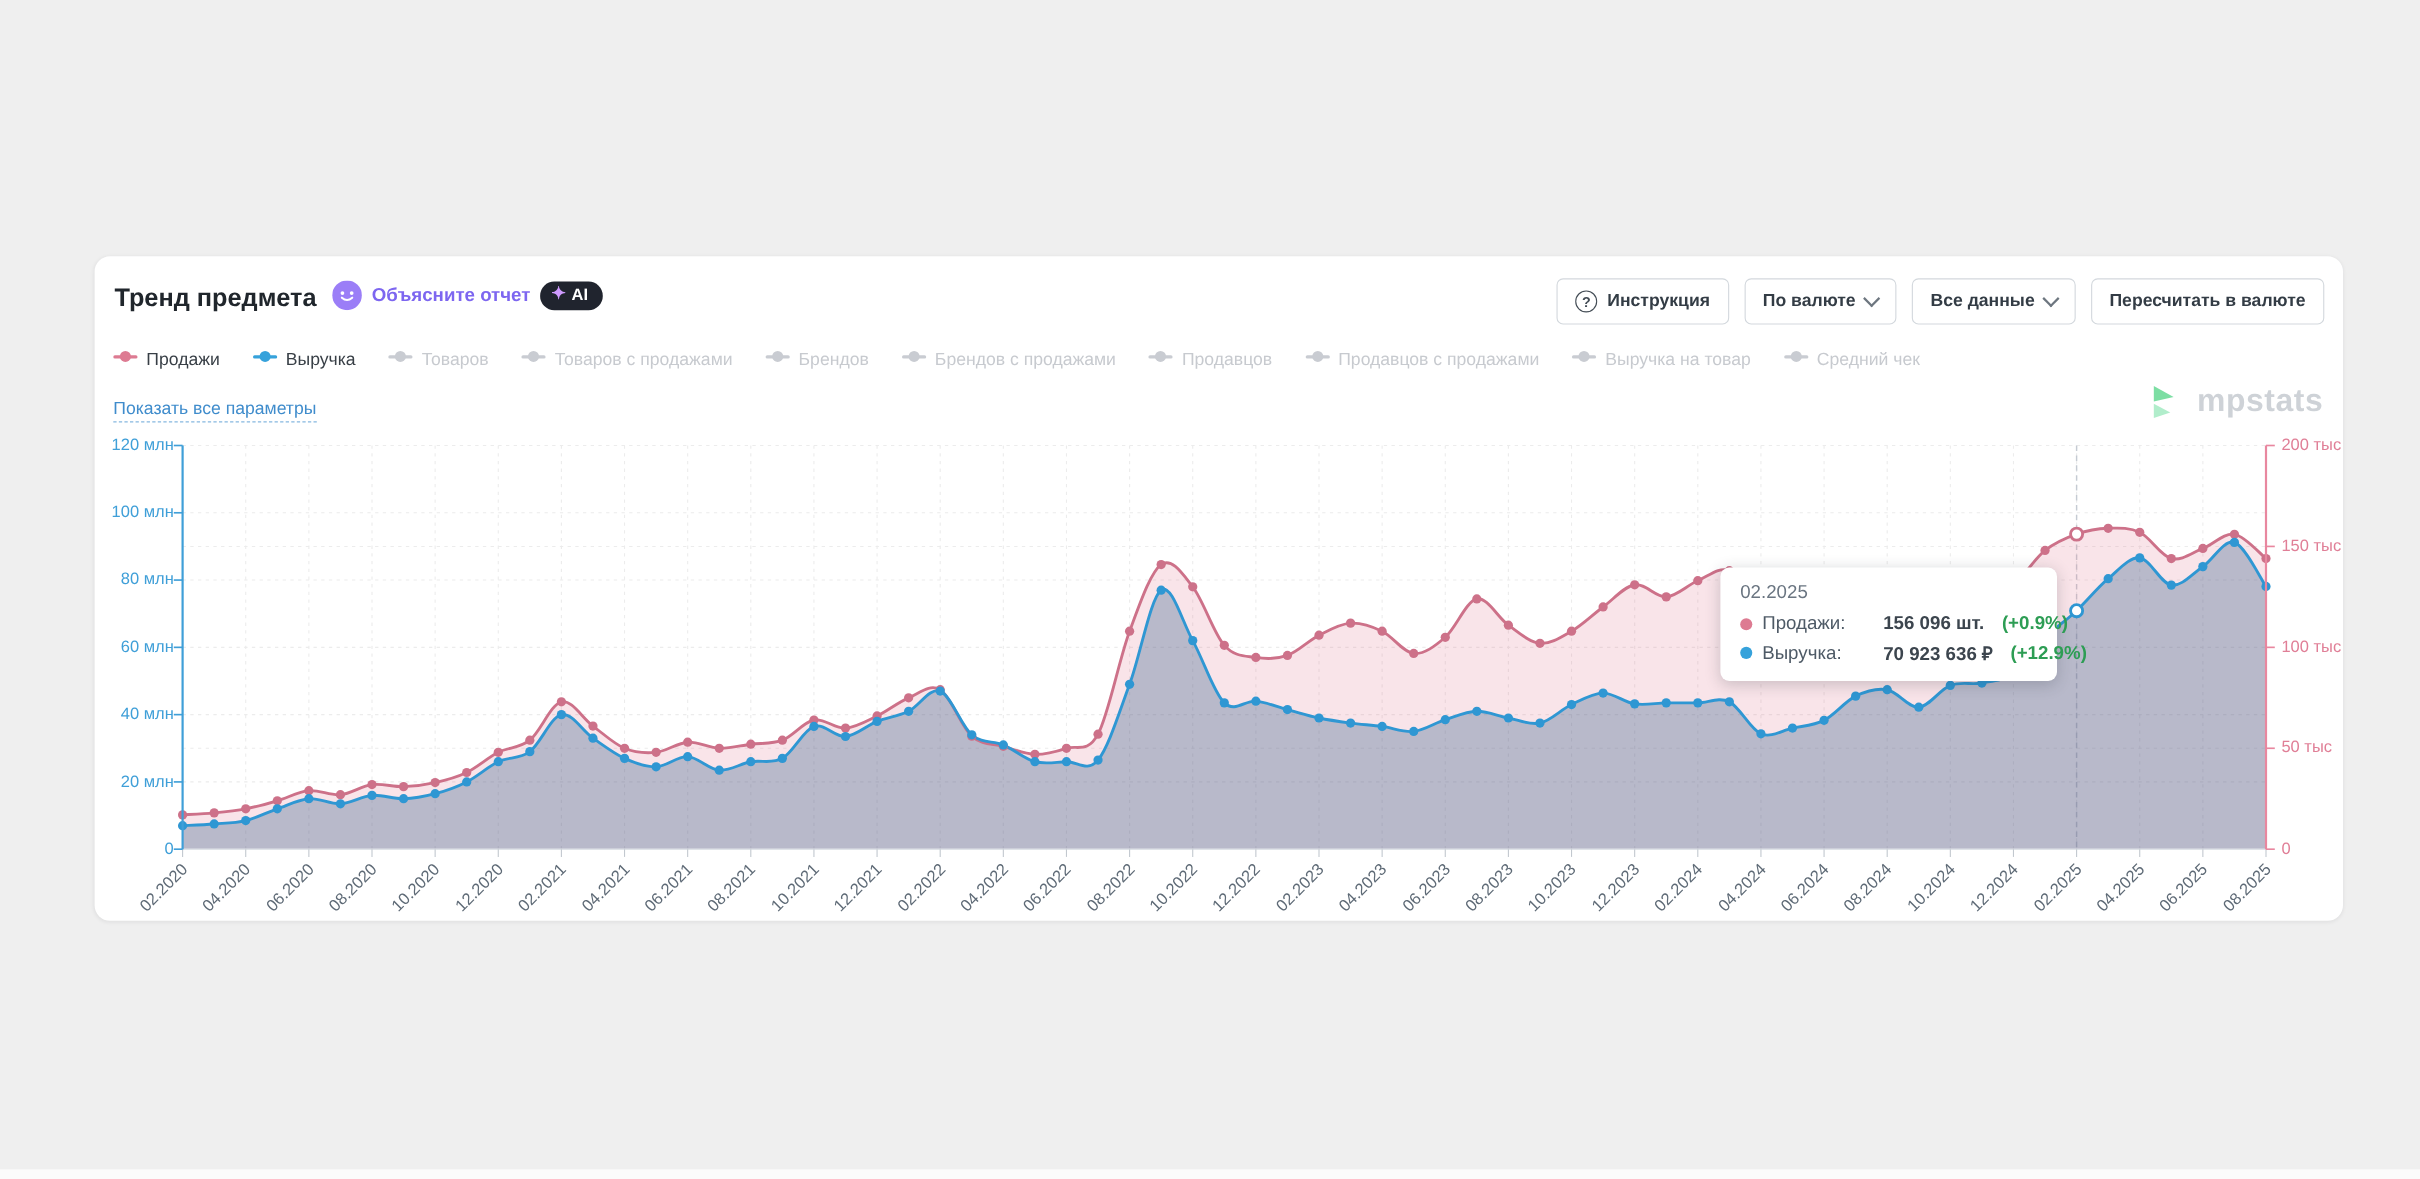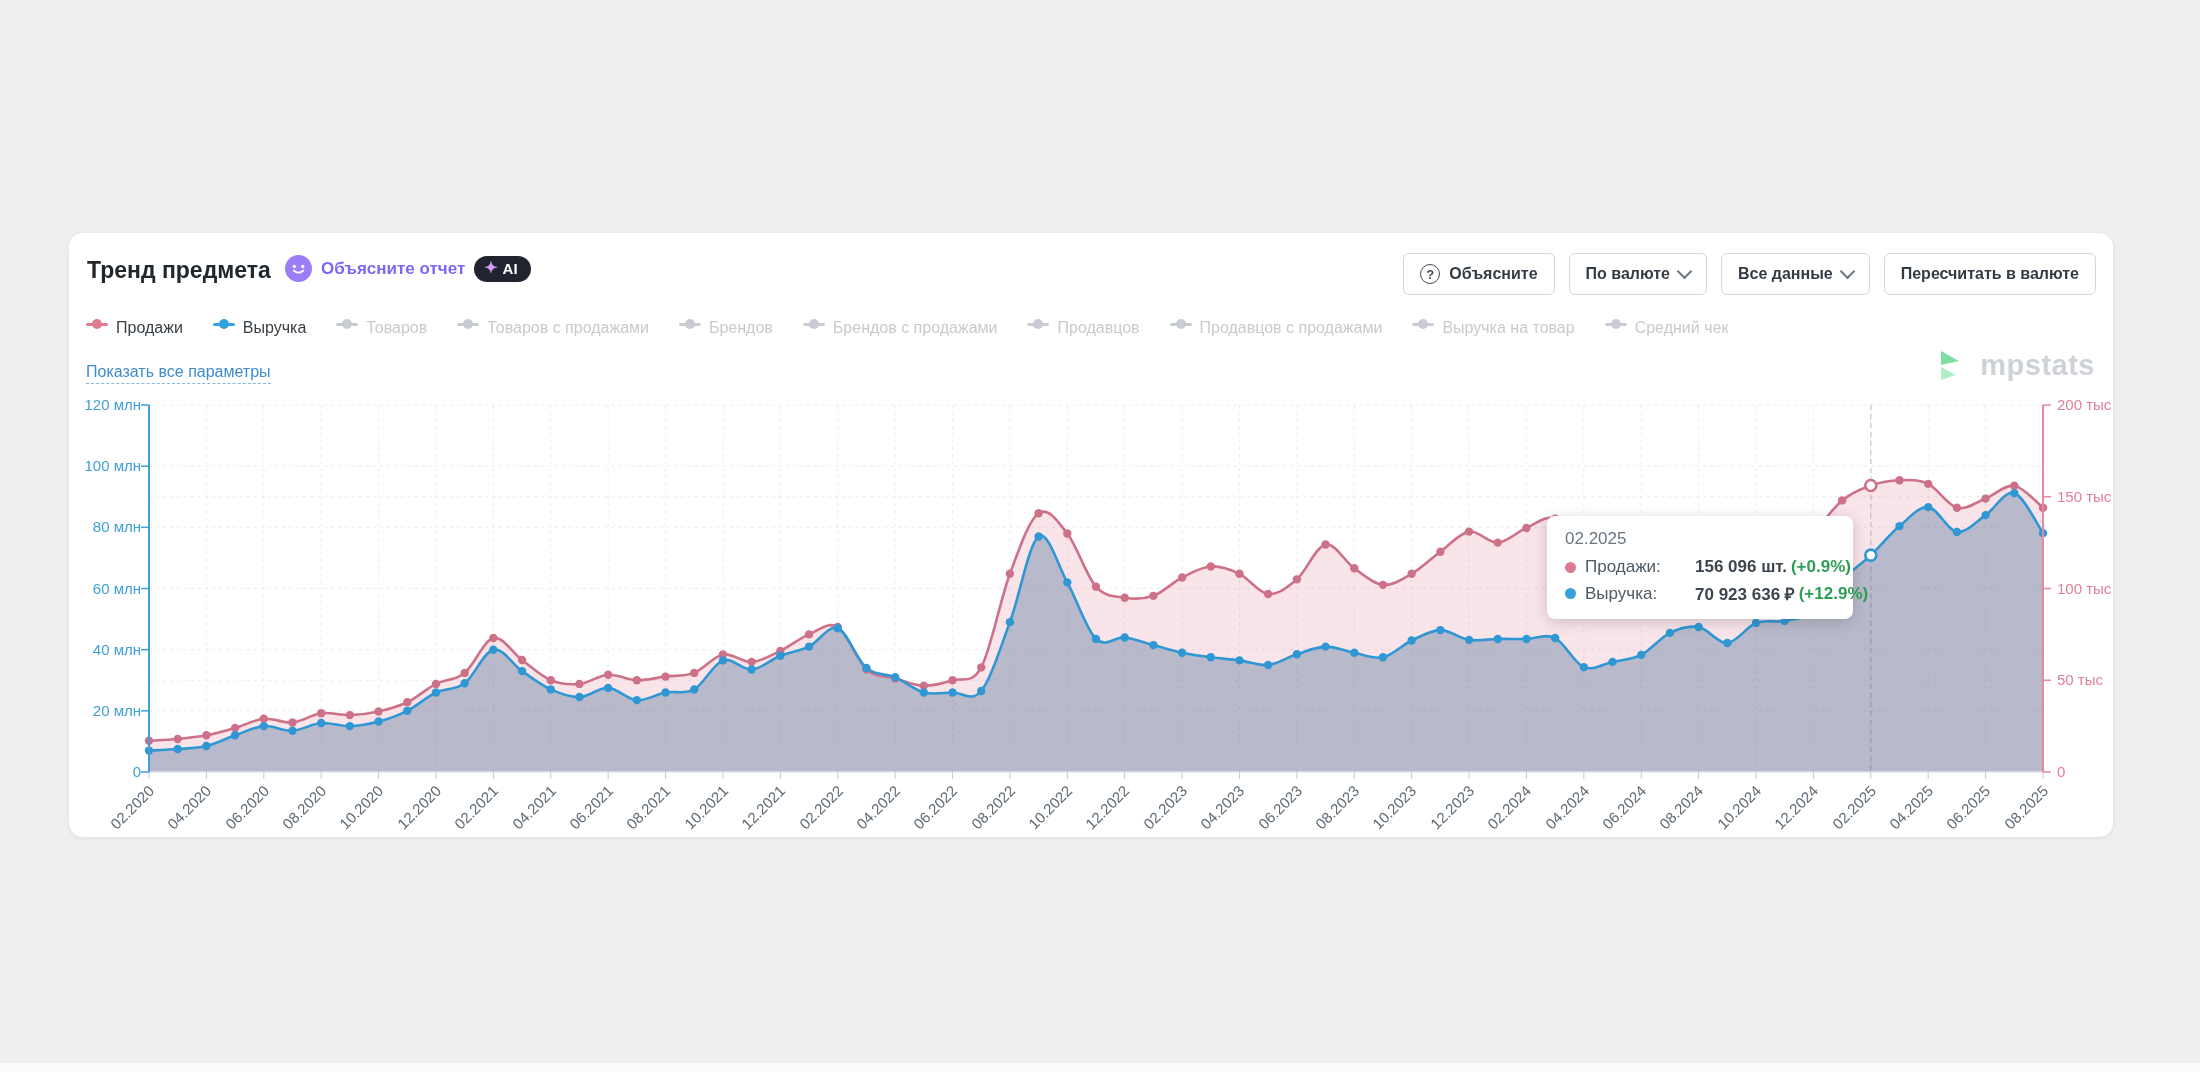--- a/index.html
+++ b/index.html
@@ -2,21 +2,21 @@
 <html><head>
 <meta charset="utf-8">
 <style>
   html,body{margin:0;padding:0;}
   body{
     width:2200px;height:1072px;background:#efefef;position:relative;overflow:hidden;
     font-family:"Liberation Sans",sans-serif;-webkit-font-smoothing:antialiased;
   }
   .bottom-strip{position:absolute;left:0;bottom:0;width:100%;height:9px;background:#fbfbfb;}
   .card{
-    position:absolute;left:69px;top:233px;width:2044px;height:604px;background:#ffffff;
+    position:absolute;left:86px;top:233px;width:2044px;height:604px;background:#ffffff;
     border-radius:14px;box-shadow:0 1px 4px rgba(27,31,35,.08);
   }
   
   .title{position:absolute;left:18px;top:24px;font-size:23px;font-weight:bold;color:#20262c;}
   .explain{position:absolute;left:216px;top:22px;display:flex;align-items:center;gap:9px;cursor:pointer;}
   .explain-label{font-size:17px;font-weight:bold;color:#7d66f0;}
   .ai-pill{display:flex;align-items:center;gap:5px;background:#20242e;border-radius:999px;
     padding:4px 13px 5px 10px;color:#ffffff;font-size:15px;font-weight:bold;}
   .ai-spark{color:#cf9bff;font-size:16px;line-height:1;}
   .hdr-buttons{position:absolute;right:17px;top:20px;display:flex;gap:14px;}
@@ -46,21 +46,21 @@
   .ytick-r{position:absolute;left:1988px;width:70px;text-align:left;font-size:15px;color:#e07f97;}
   .xlab{position:absolute;top:549px;white-space:nowrap;font-size:15px;color:#5e6a76;
     transform:rotate(-45deg);transform-origin:100% 0;}
   
   .tooltip{position:absolute;left:1478px;top:283px;width:306px;background:#ffffff;border-radius:8px;
     box-shadow:0 3px 14px rgba(40,50,60,.22);padding:13px 18px 14px 18px;box-sizing:border-box;pointer-events:none;}
   .tt-date{font-size:17px;color:#6a7581;margin-bottom:8px;}
   .tt-row{display:grid;grid-template-columns:20px 110px 1fr auto;align-items:center;margin-top:5px;}
   .tt-dot{width:11px;height:11px;border-radius:50%;}
   .tt-label{font-size:17px;color:#4e5a66;}
-  .tt-value{font-size:17px;font-weight:bold;color:#3c454e;text-align:left;padding-right:4px;white-space:nowrap;}
+  .tt-value{font-size:17px;font-weight:bold;color:#3c454e;text-align:left;padding-right:16px;white-space:nowrap;}
   .tt-delta{font-size:17px;font-weight:bold;color:#2d9d54;white-space:nowrap;}
 </style>
 </head>
 <body>
 
 <div class="card">
 
   <div class="title">Тренд предмета</div>
 
   <div class="explain">
@@ -75,21 +75,21 @@
     <span class="explain-label">Объясните отчет</span>
     <span class="ai-pill">
       <span class="ai-spark">✦</span>
       <span>AI</span>
     </span>
   </div>
 
   <div class="hdr-buttons">
     <div class="btn">
       <span class="q-icon">?</span>
-      <span>Объясните</span>
+      <span>Инструкция</span>
     </div>
     <div class="btn">
       <span>По валюте</span>
       <span class="chev"></span>
     </div>
     <div class="btn">
       <span>Все данные</span>
       <span class="chev"></span>
     </div>
     <div class="btn">

